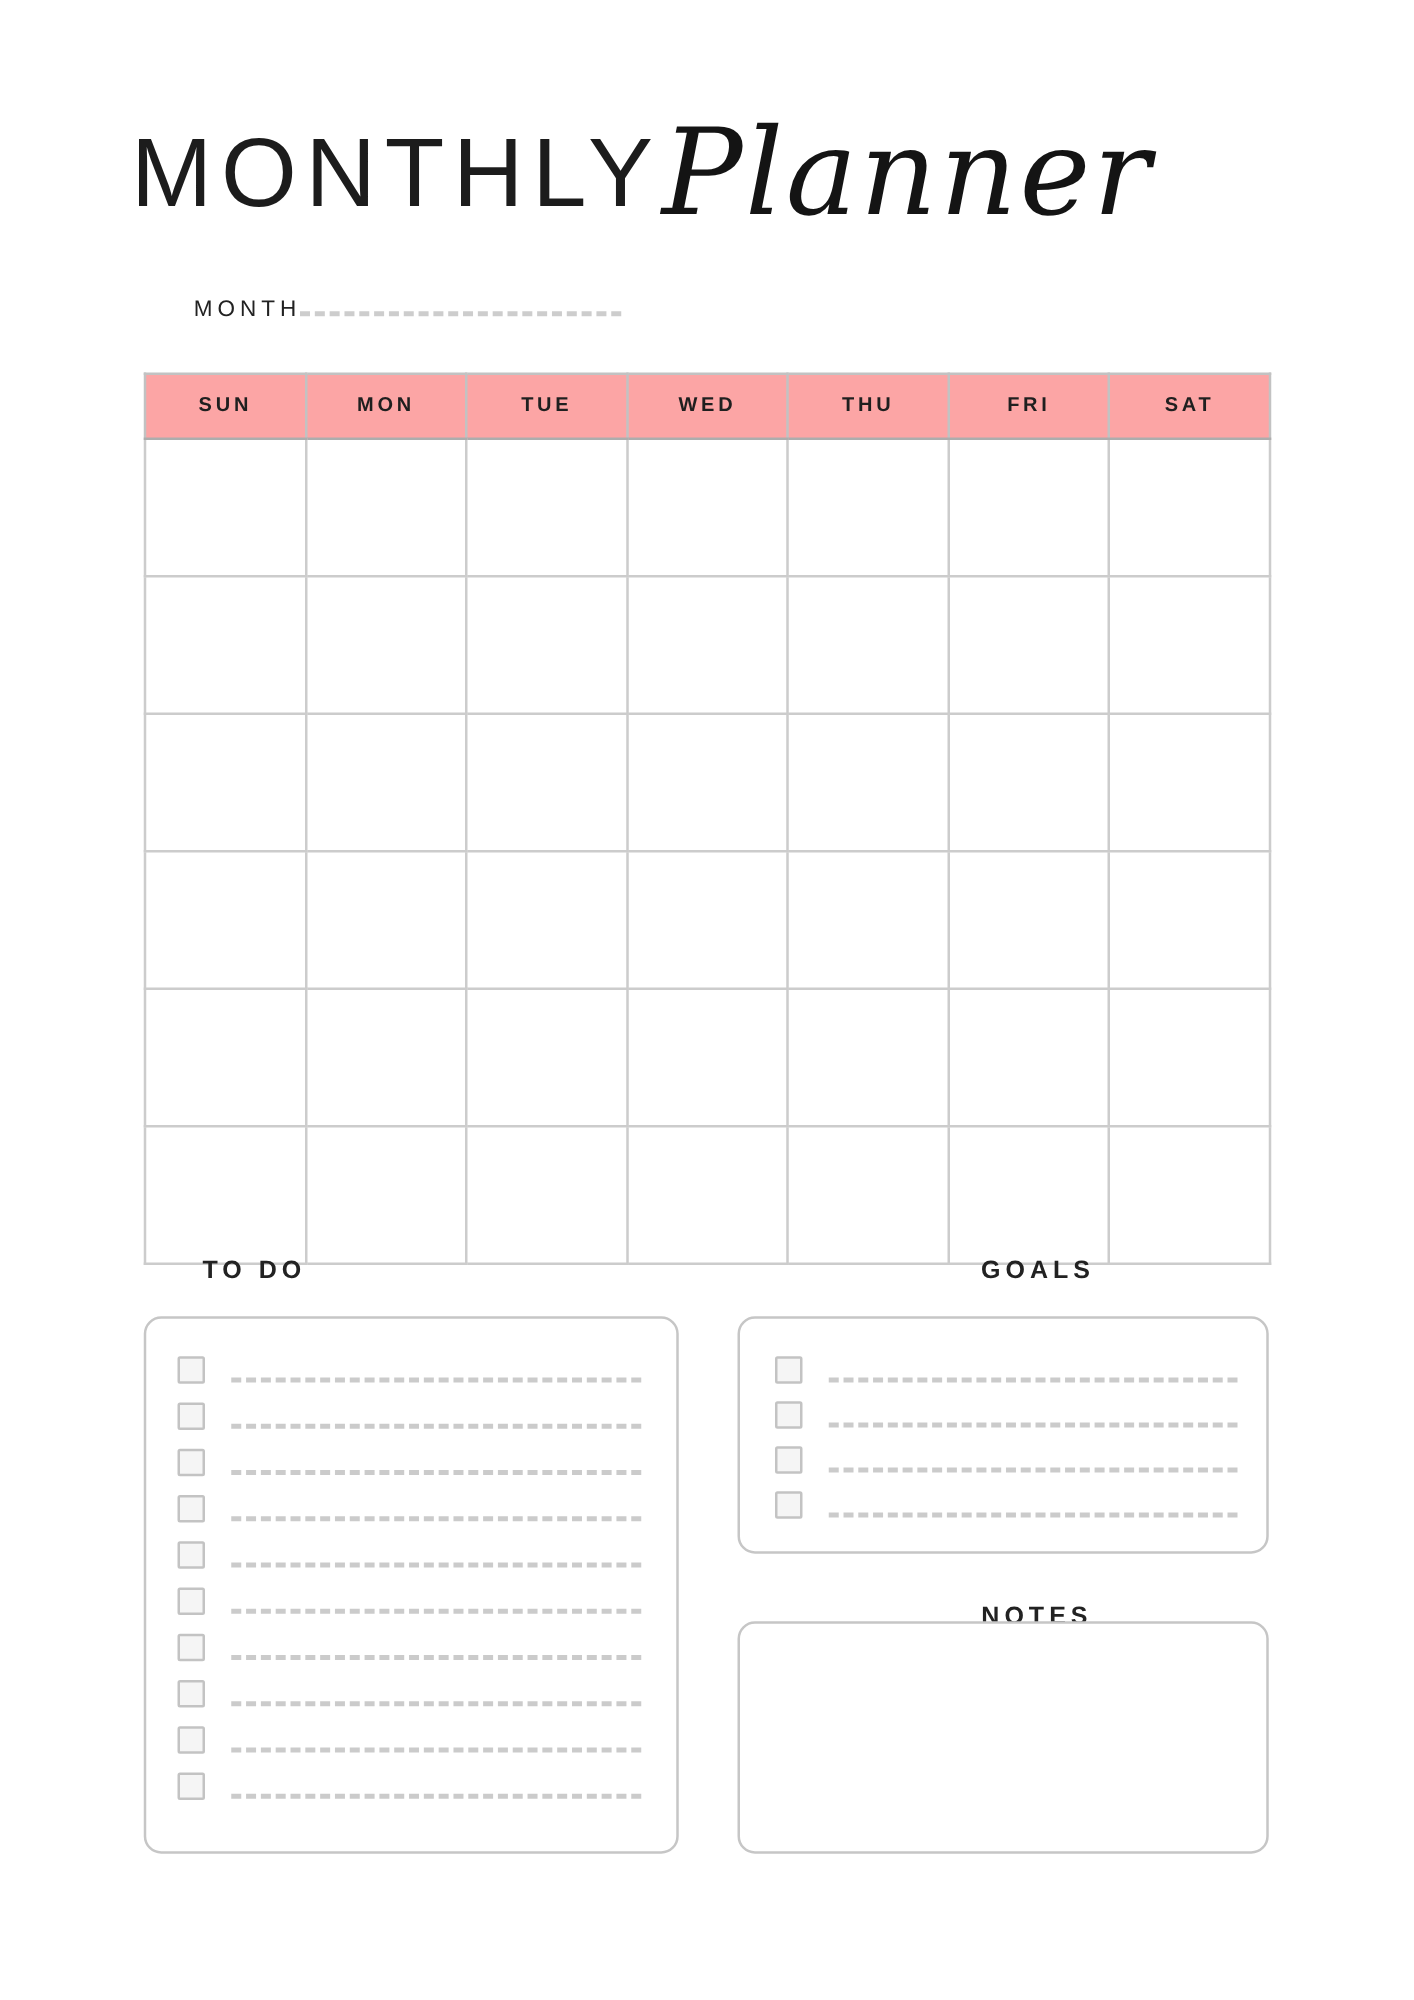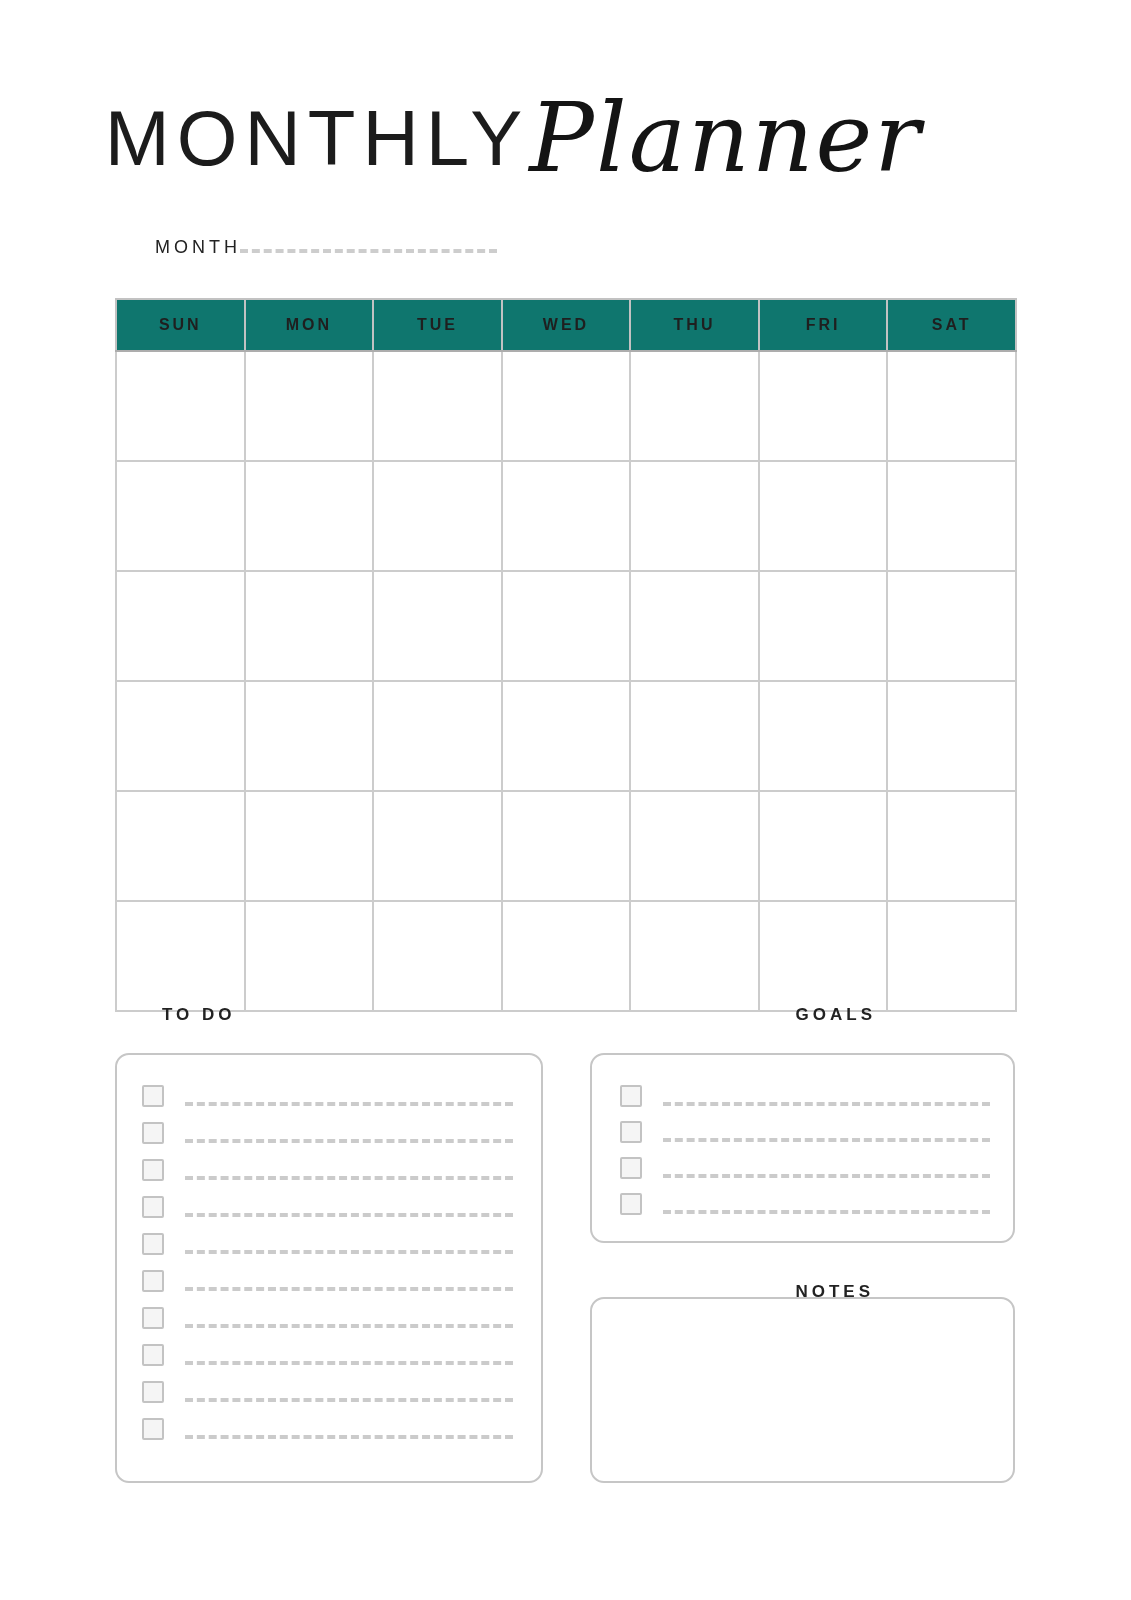--- a/index.html
+++ b/index.html
@@ -59,40 +59,40 @@
   table.calendar{
     position:absolute;
     left:115px; top:298px;
     width:902px;
     border-collapse:collapse;
     table-layout:fixed;
     border:2px solid #a9a9a9;
   }
   table.calendar th{
     height:48px;
-    background:#0f766e;
+    background:#fca5a5;
     border:2px solid #c2c2c2;
     border-bottom:2px solid #adadad;
     font-size:16px;
     font-weight:700;
     letter-spacing:3px;
     color:#1f1f1f;
     text-align:center;
     vertical-align:middle;
   }
   table.calendar td{
     height:106px;
     background:#ffffff;
     border:2px solid #cccccc;
   }
 
   
   .section-label{
     position:absolute;
-    font-size:17px;
+    font-size:20px;
     font-weight:700;
     letter-spacing:4px;
     color:#222;
   }
   .todo-label{ left:162px; top:1005px; }
   .goals-label{ right:151px; top:1005px; text-align:right; }
   .notes-label{ right:153px; top:1254px; text-align:right;margin-top:28px; }
 
   
   .box{

